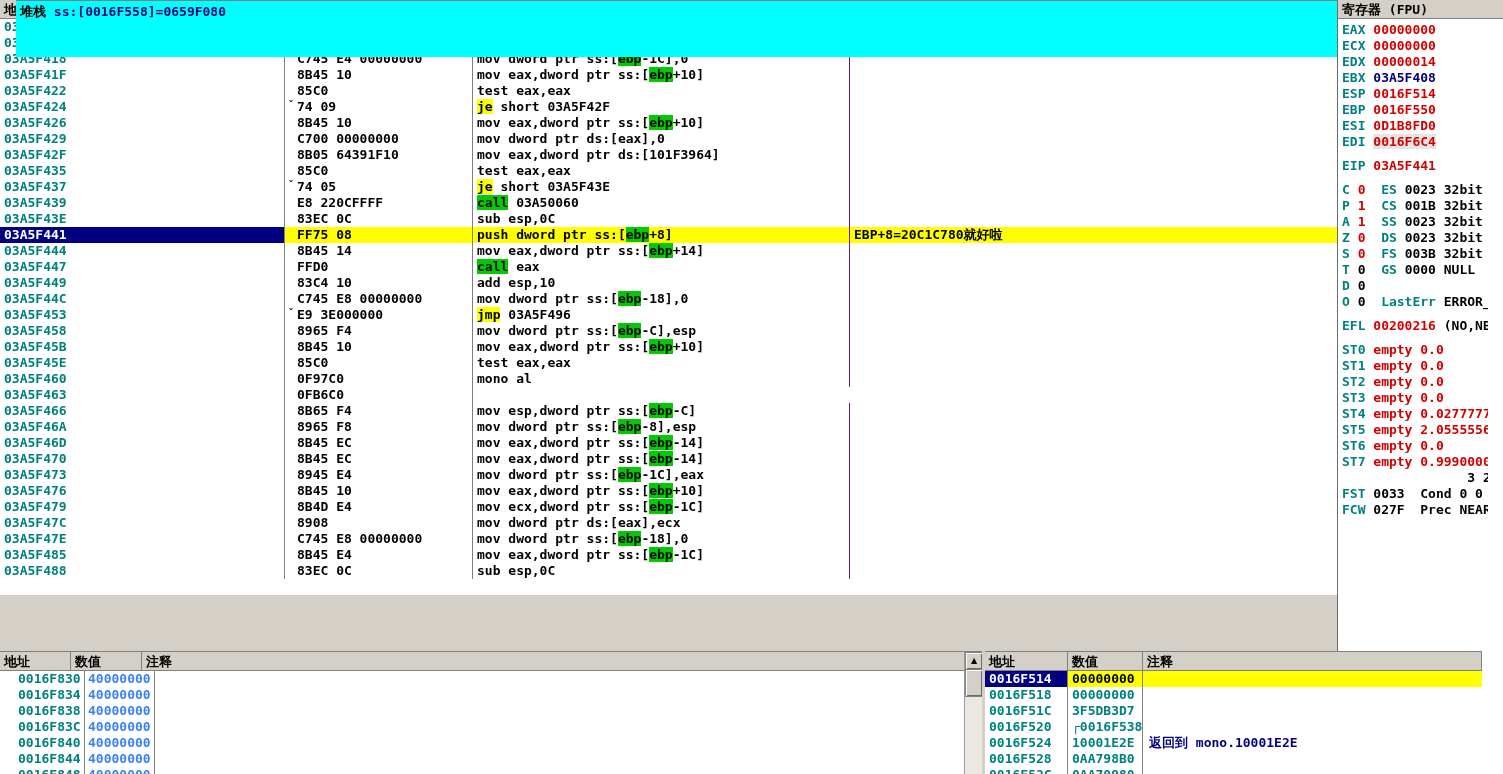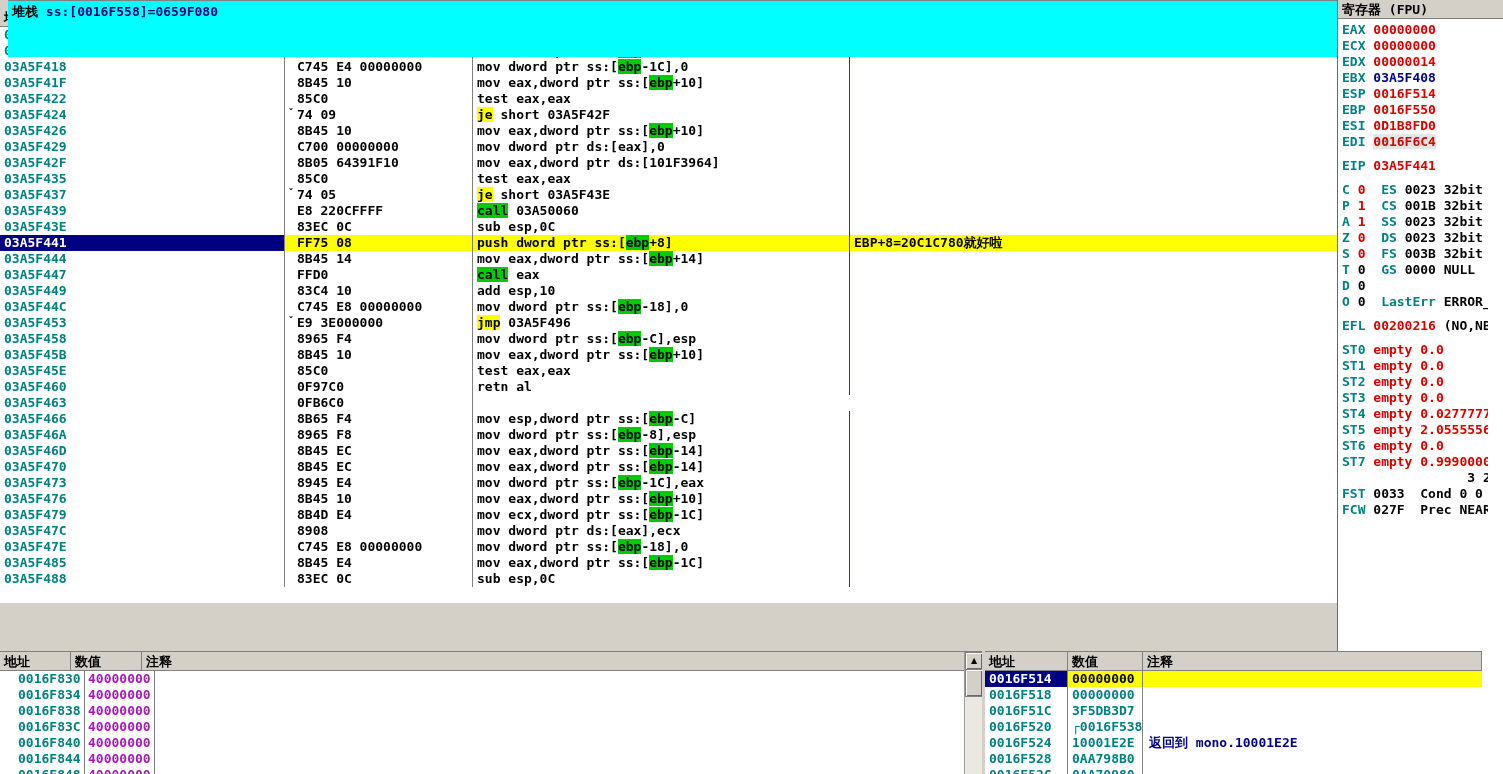--- a/index.html
+++ b/index.html
@@ -1,22 +1,22 @@
 <!DOCTYPE html>
 <html><head>
 <meta charset="utf-8">
 <style>
   html,body{margin:0;padding:0}
   body{width:1503px;height:774px;overflow:hidden;background:#d4d0c8;cursor:default}
   #app{position:relative;width:1503px;height:774px;overflow:hidden;
        font-family:"DejaVu Sans Mono","Liberation Mono",monospace;
        font-size:13px;font-weight:bold;color:#000}
   .pane{position:absolute;background:#fff;overflow:hidden}
-  #disasm-pane{left:0;top:8px;width:1438px;height:595px}
-  #info-pane{left:8px;top:595;width:1337px;height:56px;background:#00ffff;border-top:1px solid #808080}
+  #disasm-pane{left:0;top:0;width:1438px;height:595px}
+  #info-pane{left:16px;top:595;width:1337px;height:56px;background:#00ffff;border-top:1px solid #808080}
   #regs-pane{left:1337px;top:0;width:166px;height:774px;border-left:1px solid #6a6a6a}
   #dump-pane{left:0;top:651px;width:982px;height:123px;border-top:1px solid #808080}
   #stack-pane{left:985px;top:651px;width:497px;height:123px;border-top:1px solid #808080}
 
   .hdr{height:18px;background:#d4d0c8;display:flex;border-bottom:1px solid #808080;overflow:hidden}
   .hdr-cell{padding:1px 0 0 4px;border-right:1px solid #808080;white-space:nowrap;overflow:hidden}
   .hdr-cell:last-child{flex:1}
   .hdr-main{width:1320px}
   .w-addr{width:280px}.w-hex{width:175px}.w-dis{width:372px}
 
@@ -48,21 +48,21 @@
   .rline{height:16px;line-height:16px;white-space:pre;overflow:hidden}
   .rspacer{height:8px}
   .cl-name{color:#008080}
   .cl-red{color:#d40000}
   .cl-blk{color:#000}
   .cl-nav{color:#000080}
   .bg-yel{background:#e5e5e5}
 
   .mrow,.srow{display:flex;height:16px;line-height:16px;white-space:pre}
   .m-a{width:66px;padding-left:18px;color:#008080;border-right:1px solid #808080;overflow:hidden}
-  .m-v{width:66px;padding-left:3px;color:#a21caf;border-right:1px solid #808080;overflow:hidden}
+  .m-v{width:66px;padding-left:3px;color:#3b82f6;border-right:1px solid #808080;overflow:hidden}
   .m-c{flex:1;padding-left:4px;color:#000080;overflow:hidden}
   .s-a{width:78px;padding-left:4px;color:#008080;border-right:1px solid #808080;overflow:hidden}
   .s-v{width:70px;padding-left:4px;color:#008080;border-right:1px solid #808080;overflow:hidden}
   .s-c{flex:1;padding-left:6px;color:#000080;overflow:hidden}
   .srow.sel .s-a{background:#000080;color:#fff}
   .srow.sel .s-v,.srow.sel .s-c{background:#ffff00;color:#000}
 </style>
 </head>
 <body>
 
@@ -91,21 +91,21 @@
         <div class="drow"><div class="c-addr">03A5F43E</div><div class="c-hex">83EC 0C</div><div class="c-dis">sub esp,0C</div><div class="c-com"></div></div>
         <div class="drow sel"><div class="c-addr">03A5F441</div><div class="c-hex">FF75 08</div><div class="c-dis">push dword ptr ss:[<span class="tk-g">ebp</span>+8]</div><div class="c-com">EBP+8=20C1C780就好啦</div></div>
         <div class="drow"><div class="c-addr">03A5F444</div><div class="c-hex">8B45 14</div><div class="c-dis">mov eax,dword ptr ss:[<span class="tk-g">ebp</span>+14]</div><div class="c-com"></div></div>
         <div class="drow"><div class="c-addr">03A5F447</div><div class="c-hex">FFD0</div><div class="c-dis"><span class="tk-g">call</span> eax</div></div>
         <div class="drow"><div class="c-addr">03A5F449</div><div class="c-hex">83C4 10</div><div class="c-dis">add esp,10</div><div class="c-com"></div></div>
         <div class="drow"><div class="c-addr">03A5F44C</div><div class="c-hex">C745 E8 00000000</div><div class="c-dis">mov dword ptr ss:[<span class="tk-g">ebp</span>-18],0</div><div class="c-com"></div></div>
         <div class="drow"><div class="c-addr">03A5F453</div><div class="c-hex"><span class="jmark">ˇ</span>E9 3E000000</div><div class="c-dis"><span class="tk-y">jmp</span> 03A5F496</div><div class="c-com"></div></div>
         <div class="drow"><div class="c-addr">03A5F458</div><div class="c-hex">8965 F4</div><div class="c-dis">mov dword ptr ss:[<span class="tk-g">ebp</span>-C],esp</div><div class="c-com"></div></div>
         <div class="drow"><div class="c-addr">03A5F45B</div><div class="c-hex">8B45 10</div><div class="c-dis">mov eax,dword ptr ss:[<span class="tk-g">ebp</span>+10]</div><div class="c-com"></div></div>
         <div class="drow"><div class="c-addr">03A5F45E</div><div class="c-hex">85C0</div><div class="c-dis">test eax,eax</div><div class="c-com"></div></div>
-        <div class="drow"><div class="c-addr">03A5F460</div><div class="c-hex">0F97C0</div><div class="c-dis">retn al</div><div class="c-com"></div></div>
+        <div class="drow"><div class="c-addr">03A5F460</div><div class="c-hex">0F97C0</div><div class="c-dis">mono al</div><div class="c-com"></div></div>
         <div class="drow"><div class="c-addr">03A5F463</div><div class="c-hex">0FB6C0</div><div class="c-com"></div></div>
         <div class="drow"><div class="c-addr">03A5F466</div><div class="c-hex">8B65 F4</div><div class="c-dis">mov esp,dword ptr ss:[<span class="tk-g">ebp</span>-C]</div><div class="c-com"></div></div>
         <div class="drow"><div class="c-addr">03A5F46A</div><div class="c-hex">8965 F8</div><div class="c-dis">mov dword ptr ss:[<span class="tk-g">ebp</span>-8],esp</div><div class="c-com"></div></div>
         <div class="drow"><div class="c-addr">03A5F46D</div><div class="c-hex">8B45 EC</div><div class="c-dis">mov eax,dword ptr ss:[<span class="tk-g">ebp</span>-14]</div><div class="c-com"></div></div>
         <div class="drow"><div class="c-addr">03A5F470</div><div class="c-hex">8B45 EC</div><div class="c-dis">mov eax,dword ptr ss:[<span class="tk-g">ebp</span>-14]</div><div class="c-com"></div></div>
         <div class="drow"><div class="c-addr">03A5F473</div><div class="c-hex">8945 E4</div><div class="c-dis">mov dword ptr ss:[<span class="tk-g">ebp</span>-1C],eax</div><div class="c-com"></div></div>
         <div class="drow"><div class="c-addr">03A5F476</div><div class="c-hex">8B45 10</div><div class="c-dis">mov eax,dword ptr ss:[<span class="tk-g">ebp</span>+10]</div><div class="c-com"></div></div>
         <div class="drow"><div class="c-addr">03A5F479</div><div class="c-hex">8B4D E4</div><div class="c-dis">mov ecx,dword ptr ss:[<span class="tk-g">ebp</span>-1C]</div><div class="c-com"></div></div>
         <div class="drow"><div class="c-addr">03A5F47C</div><div class="c-hex">8908</div><div class="c-dis">mov dword ptr ds:[eax],ecx</div><div class="c-com"></div></div>
         <div class="drow"><div class="c-addr">03A5F47E</div><div class="c-hex">C745 E8 00000000</div><div class="c-dis">mov dword ptr ss:[<span class="tk-g">ebp</span>-18],0</div><div class="c-com"></div></div>

